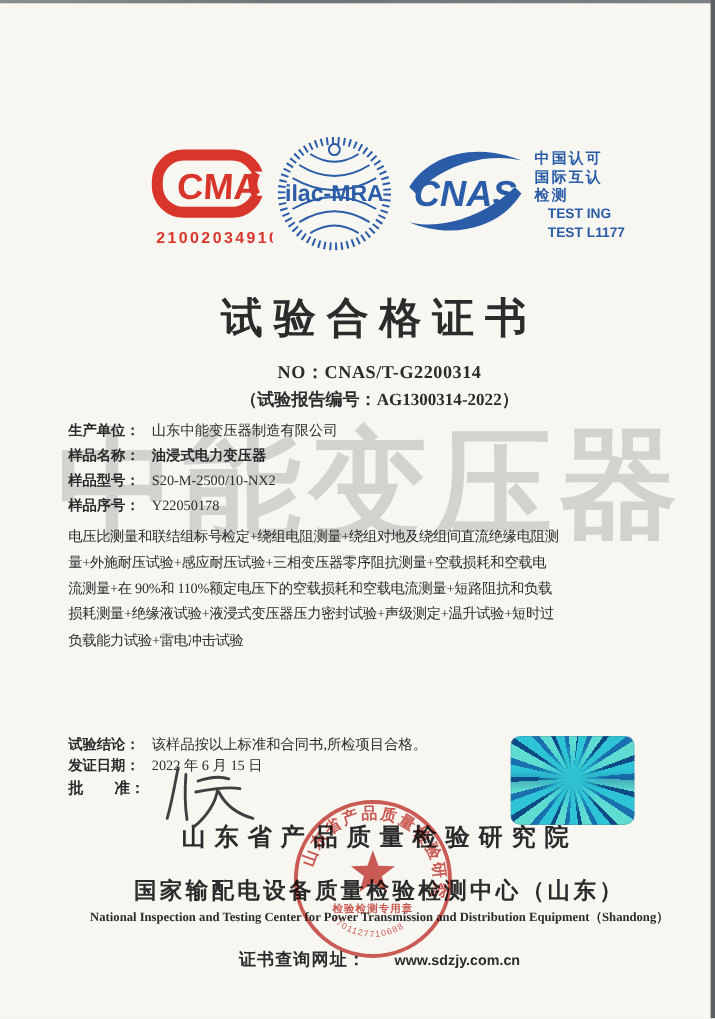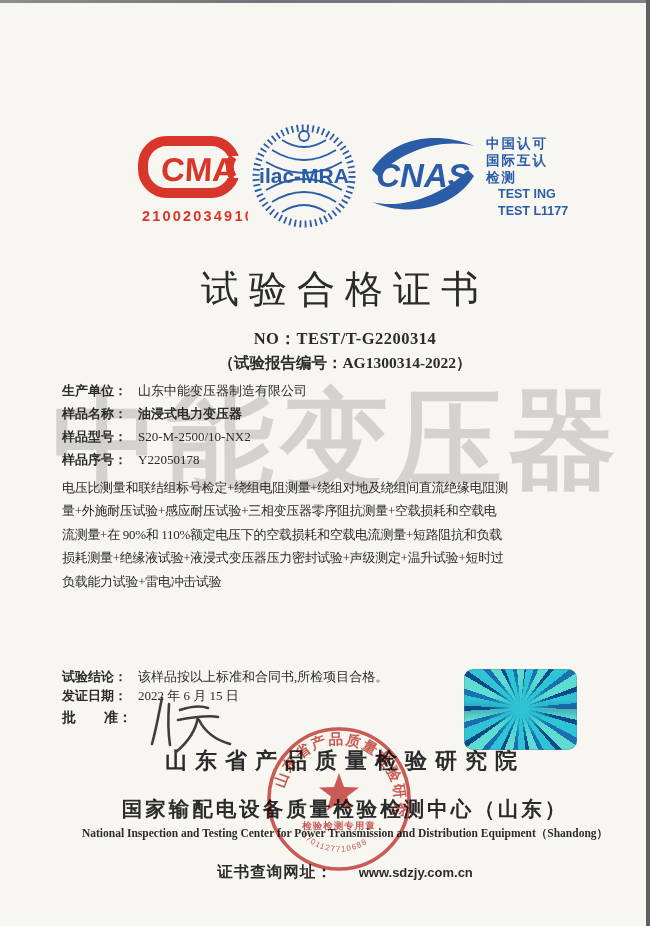--- a/index.html
+++ b/index.html
@@ -18,21 +18,21 @@
   .cnas { left:366px; top:130px; }
   .cnas-tagline { position:absolute; left:486px; top:135px; display:flex; flex-direction:column;
     color:#2a5ca8; font-weight:bold; }
   .cnas-tagline .cjk { font-size:13.5px; line-height:17px; letter-spacing:2px; font-family:Liberation Serif, serif; }
   .cnas-tagline .lat { font-size:12.5px; line-height:17px; font-family:"Liberation Sans",sans-serif;margin-left:12px; }
 
   .watermark { position:absolute; left:52px; top:368px; font-size:108px; font-weight:700;
     letter-spacing:6px; color:rgba(122,120,115,0.28); white-space:nowrap; z-index:0; }
 
   .center-abs { position:absolute; left:40px; width:610px; text-align:center; z-index:1; }
-  .title { top:264px; font-size:38px; font-weight:normal; letter-spacing:10px; }
+  .title { top:264px; font-size:38px; font-weight:bold; letter-spacing:10px; }
   .cert-no { top:328px; font-size:16.5px; font-weight:bold; letter-spacing:0.5px; }
   .report-no { top:353px; font-size:15.5px; font-weight:bold; }
 
   .row { position:absolute; left:62px; display:flex; z-index:1; font-size:13px; line-height:19px; white-space:nowrap; }
   .row .lbl { font-weight:bold; width:76px; flex:none; }
   .row .val { margin-left:0; }
   .bold { font-weight:bold; }
   .lines { line-height:23.4px; letter-spacing:-0.3px; }
   .lines div { white-space:nowrap; }
   .basis .lines { line-height:29px; letter-spacing:0; }
@@ -97,21 +97,21 @@
   </svg>
   <div class="cnas-tagline">
     <div class="cjk">中国认可</div>
     <div class="cjk">国际互认</div>
     <div class="cjk">检测</div>
     <div class="lat">TEST ING</div>
     <div class="lat">TEST L1177</div>
   </div>
 
   <div class="center-abs title">试验合格证书</div>
-  <div class="center-abs cert-no">NO：TEST/T-G2200314</div>
+  <div class="center-abs cert-no">NO：CNAS/T-G2200314</div>
   <div class="center-abs report-no">（试验报告编号：AG1300314-2022）</div>
 
   <div class="row" style="top:404px">
     <span class="lbl">样品名称：</span>
     <span class="val bold">油浸式电力变压器</span>
   </div>
   <div class="row" style="top:381px">
     <span class="lbl">生产单位：</span>
     <span class="val">山东中能变压器制造有限公司</span>
   </div>

